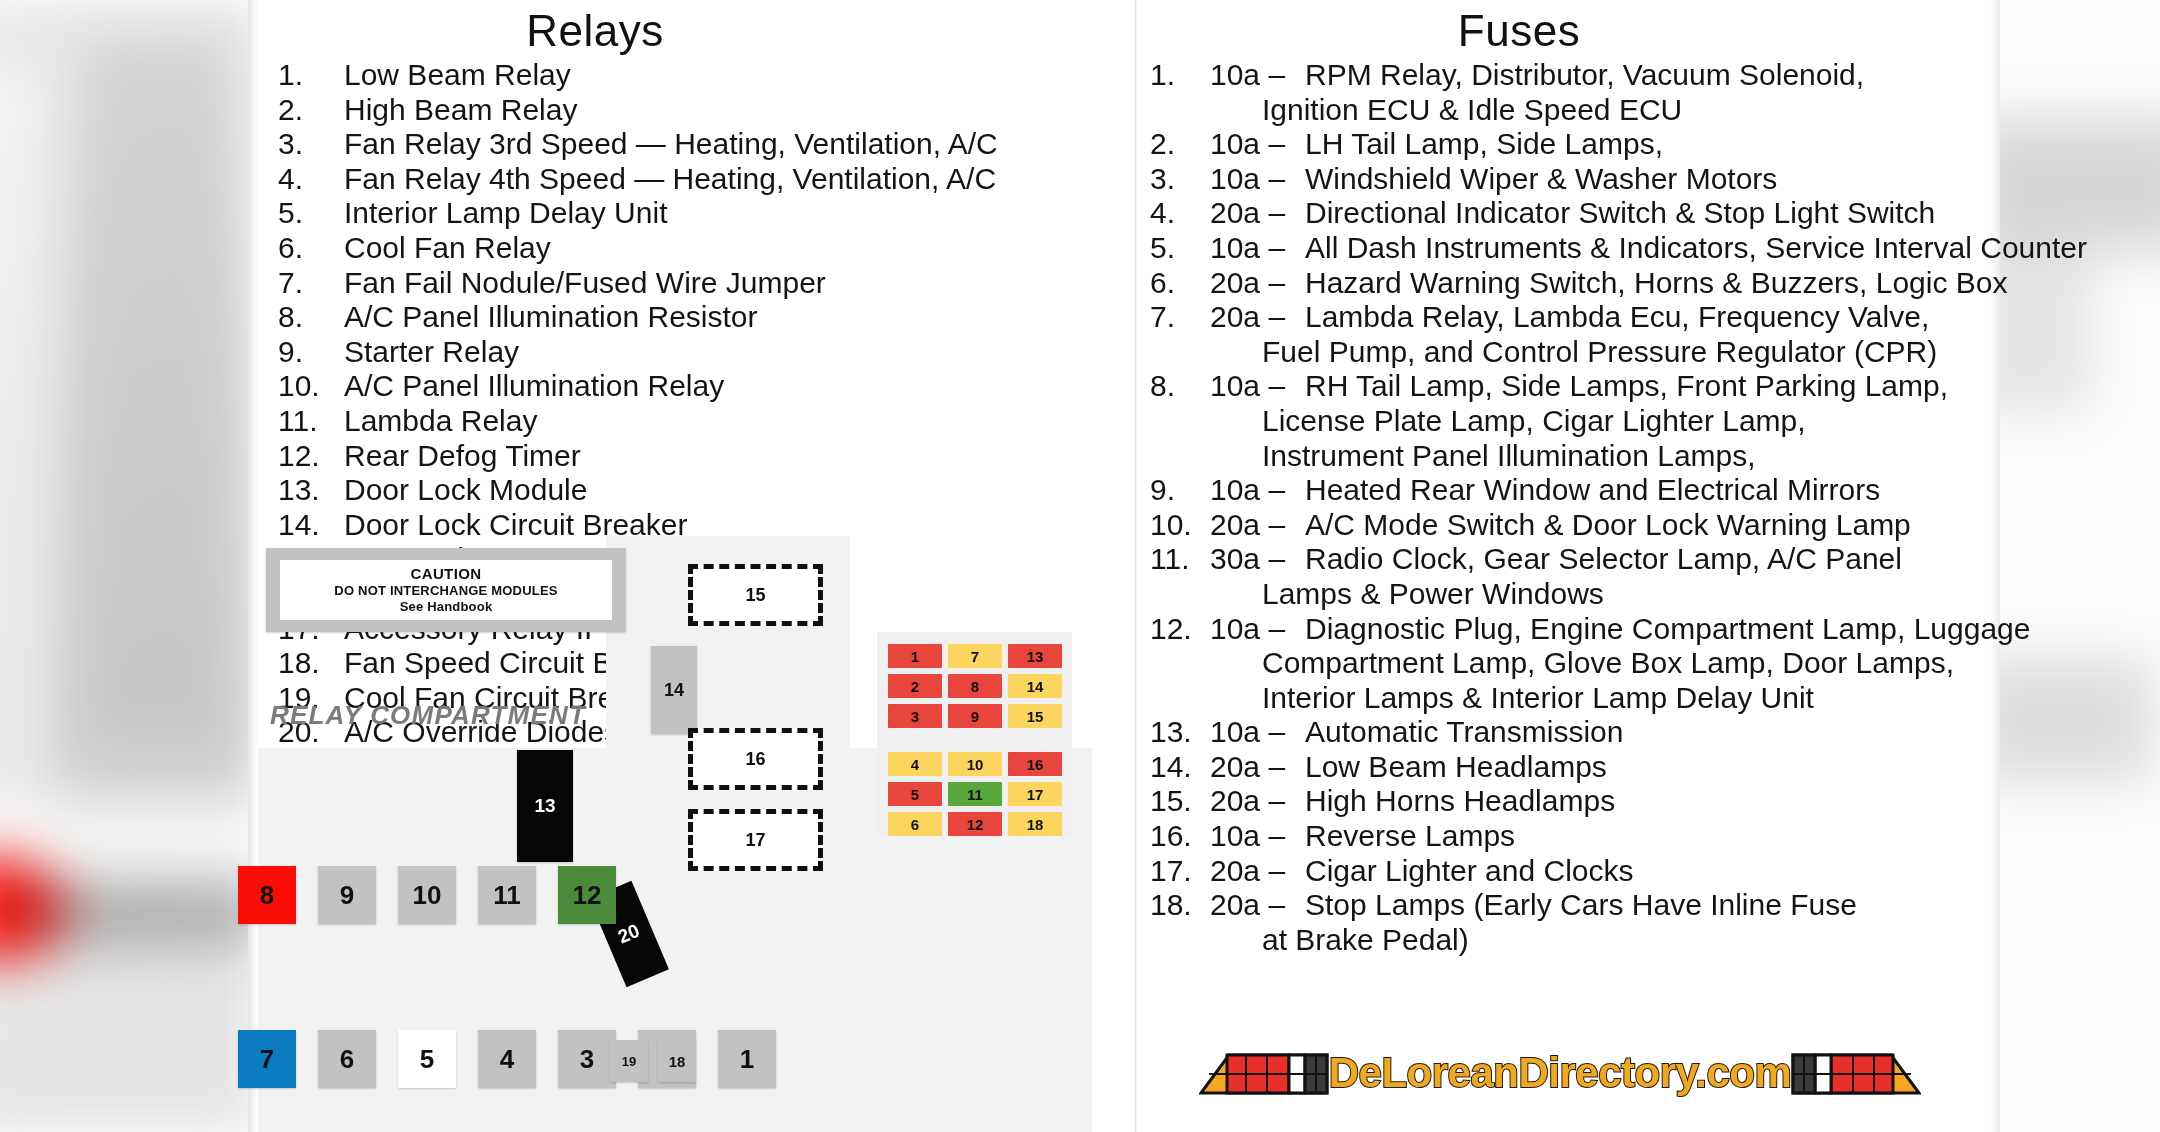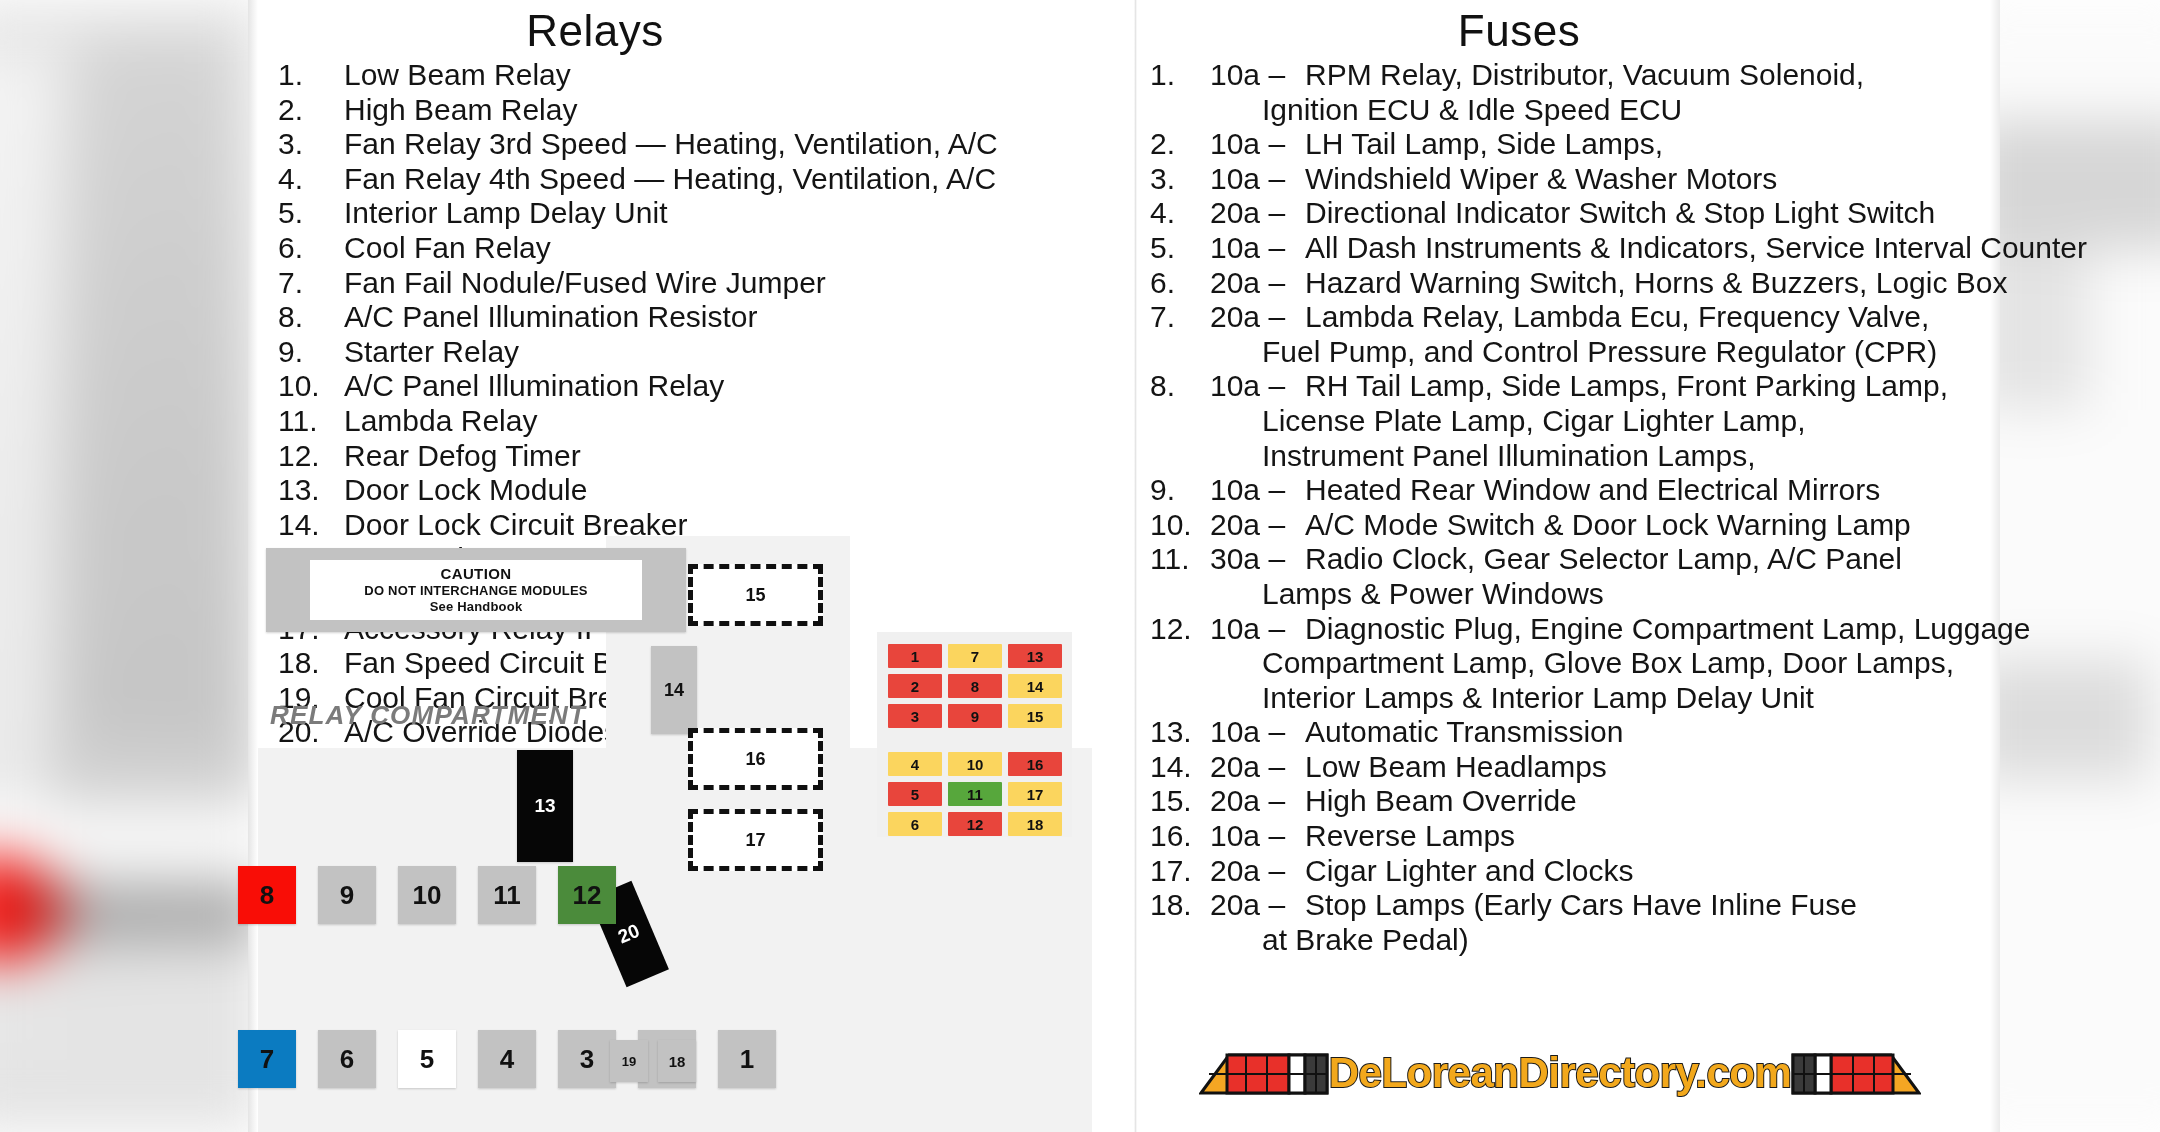--- a/index.html
+++ b/index.html
@@ -123,21 +123,21 @@
   .mod.black  { background: #060606; color: #fff; }
   .mod.white  { background: #fff; }
   .mod.dashed {
     background: #fff; border: 5px dashed #101010;
     box-shadow: none;
   }
 
   
   #caution-wrap {
     position: absolute;
-    left: 8px; top: 12px; width: 420px; height: 84px;
+    left: 8px; top: 12px; width: 360px; height: 84px;
     background: #c2c2c2;
     display: flex; align-items: center; justify-content: center;
     box-shadow: 0 1px 2px rgba(0,0,0,.18);
   }
   #caution-inner {
     width: 332px; height: 60px; background: #fff;
     display: flex; flex-direction: column;
     align-items: center; justify-content: center;
     line-height: 1.22;
   }
@@ -419,21 +419,21 @@
         <div class="frow">
           <span class="fnum">14.</span>
           <span class="famp">20a –</span>
           <span class="ftext">Low Beam Headlamps</span>
         </div>
       </li>
       <li>
         <div class="frow">
           <span class="fnum">15.</span>
           <span class="famp">20a –</span>
-          <span class="ftext">High Beam Override</span>
+          <span class="ftext">High Horns Headlamps</span>
         </div>
       </li>
       <li>
         <div class="frow">
           <span class="fnum">16.</span>
           <span class="famp">10a –</span>
           <span class="ftext">Reverse Lamps</span>
         </div>
       </li>
       <li>

